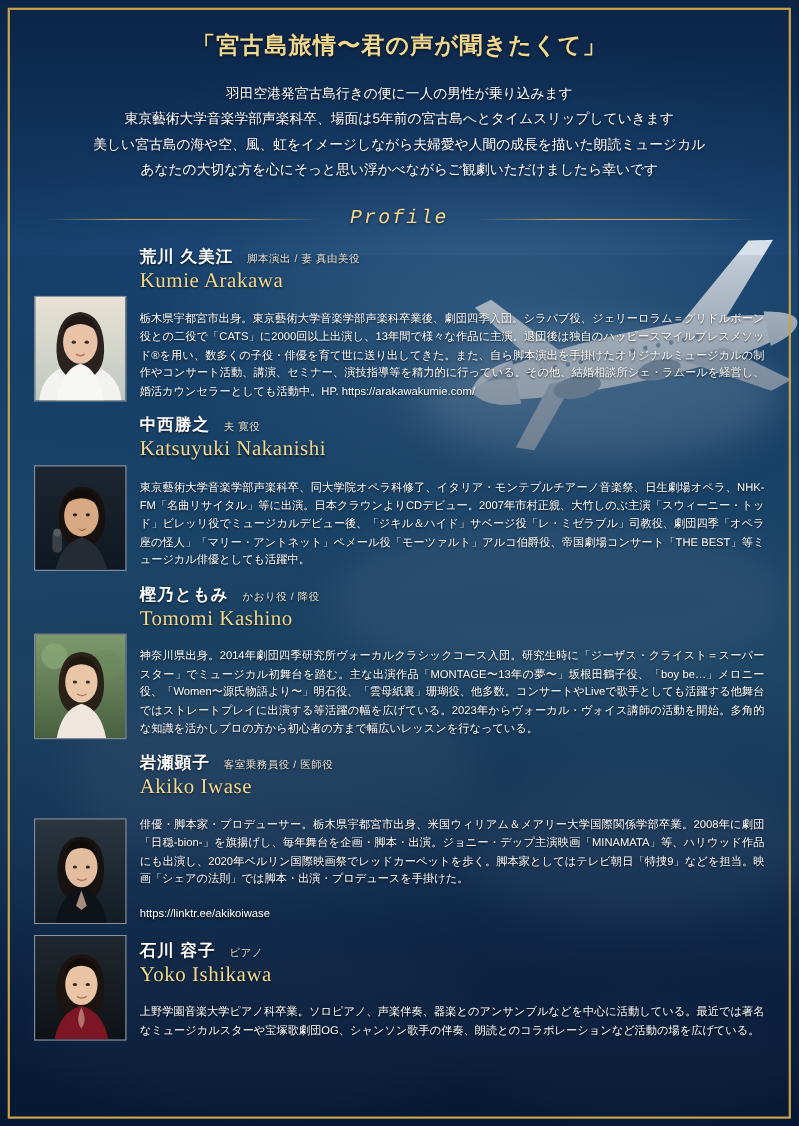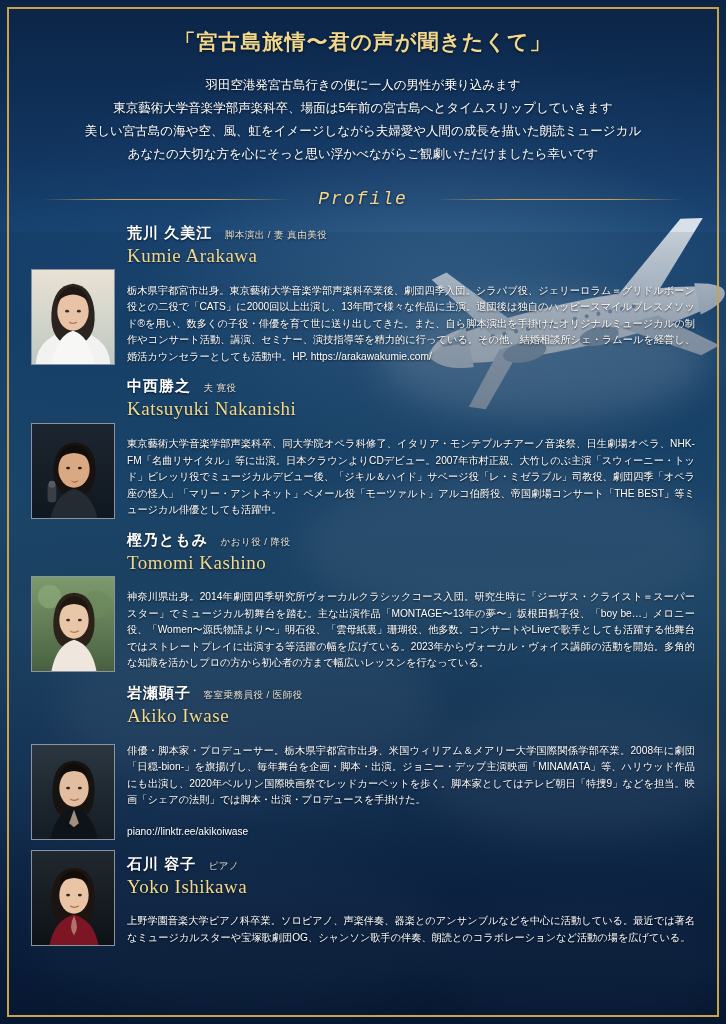--- a/index.html
+++ b/index.html
@@ -332,21 +332,21 @@
             <path d="M39 55 q4 3 9 0" stroke="#a96a55" stroke-width="1.2" fill="none"></path>
             <path d="M43 64 q-19 5 -24 32 l48 0 q-5 -27 -24 -32z" fill="#0e1319"></path>
             <path d="M43 66 l-5 14 l5 4 l5 -4 z" fill="#d8b89c" opacity="0.75"></path>
           </svg>
         </div>
         <div class="person-body">
           <span class="name-jp">岩瀬顕子</span>
           <span class="role">客室乗務員役 / 医師役</span>
           <div class="name-en">Akiko Iwase</div>
           <div class="bio">俳優・脚本家・プロデューサー。栃木県宇都宮市出身、米国ウィリアム＆メアリー大学国際関係学部卒業。2008年に劇団「日穏-bion-」を旗揚げし、毎年舞台を企画・脚本・出演。ジョニー・デップ主演映画「MINAMATA」等、ハリウッド作品にも出演し、2020年ベルリン国際映画祭でレッドカーペットを歩く。脚本家としてはテレビ朝日「特捜9」などを担当。映画「シェアの法則」では脚本・出演・プロデュースを手掛けた。</div>
-          <div class="bio link">piano://linktr.ee/akikoiwase</div>
+          <div class="bio link">https://linktr.ee/akikoiwase</div>
         </div>
       </div>
 
       <div class="person">
         <div class="photo">
           <svg viewBox="0 0 84 96" preserveAspectRatio="xMidYMid slice">
             <defs>
                 <linearGradient id="bg5" x1="0" y1="0" x2="0" y2="1">
               <stop offset="0%" stop-color="#20282f"></stop>
                   <stop offset="100%" stop-color="#0d1216"></stop>

